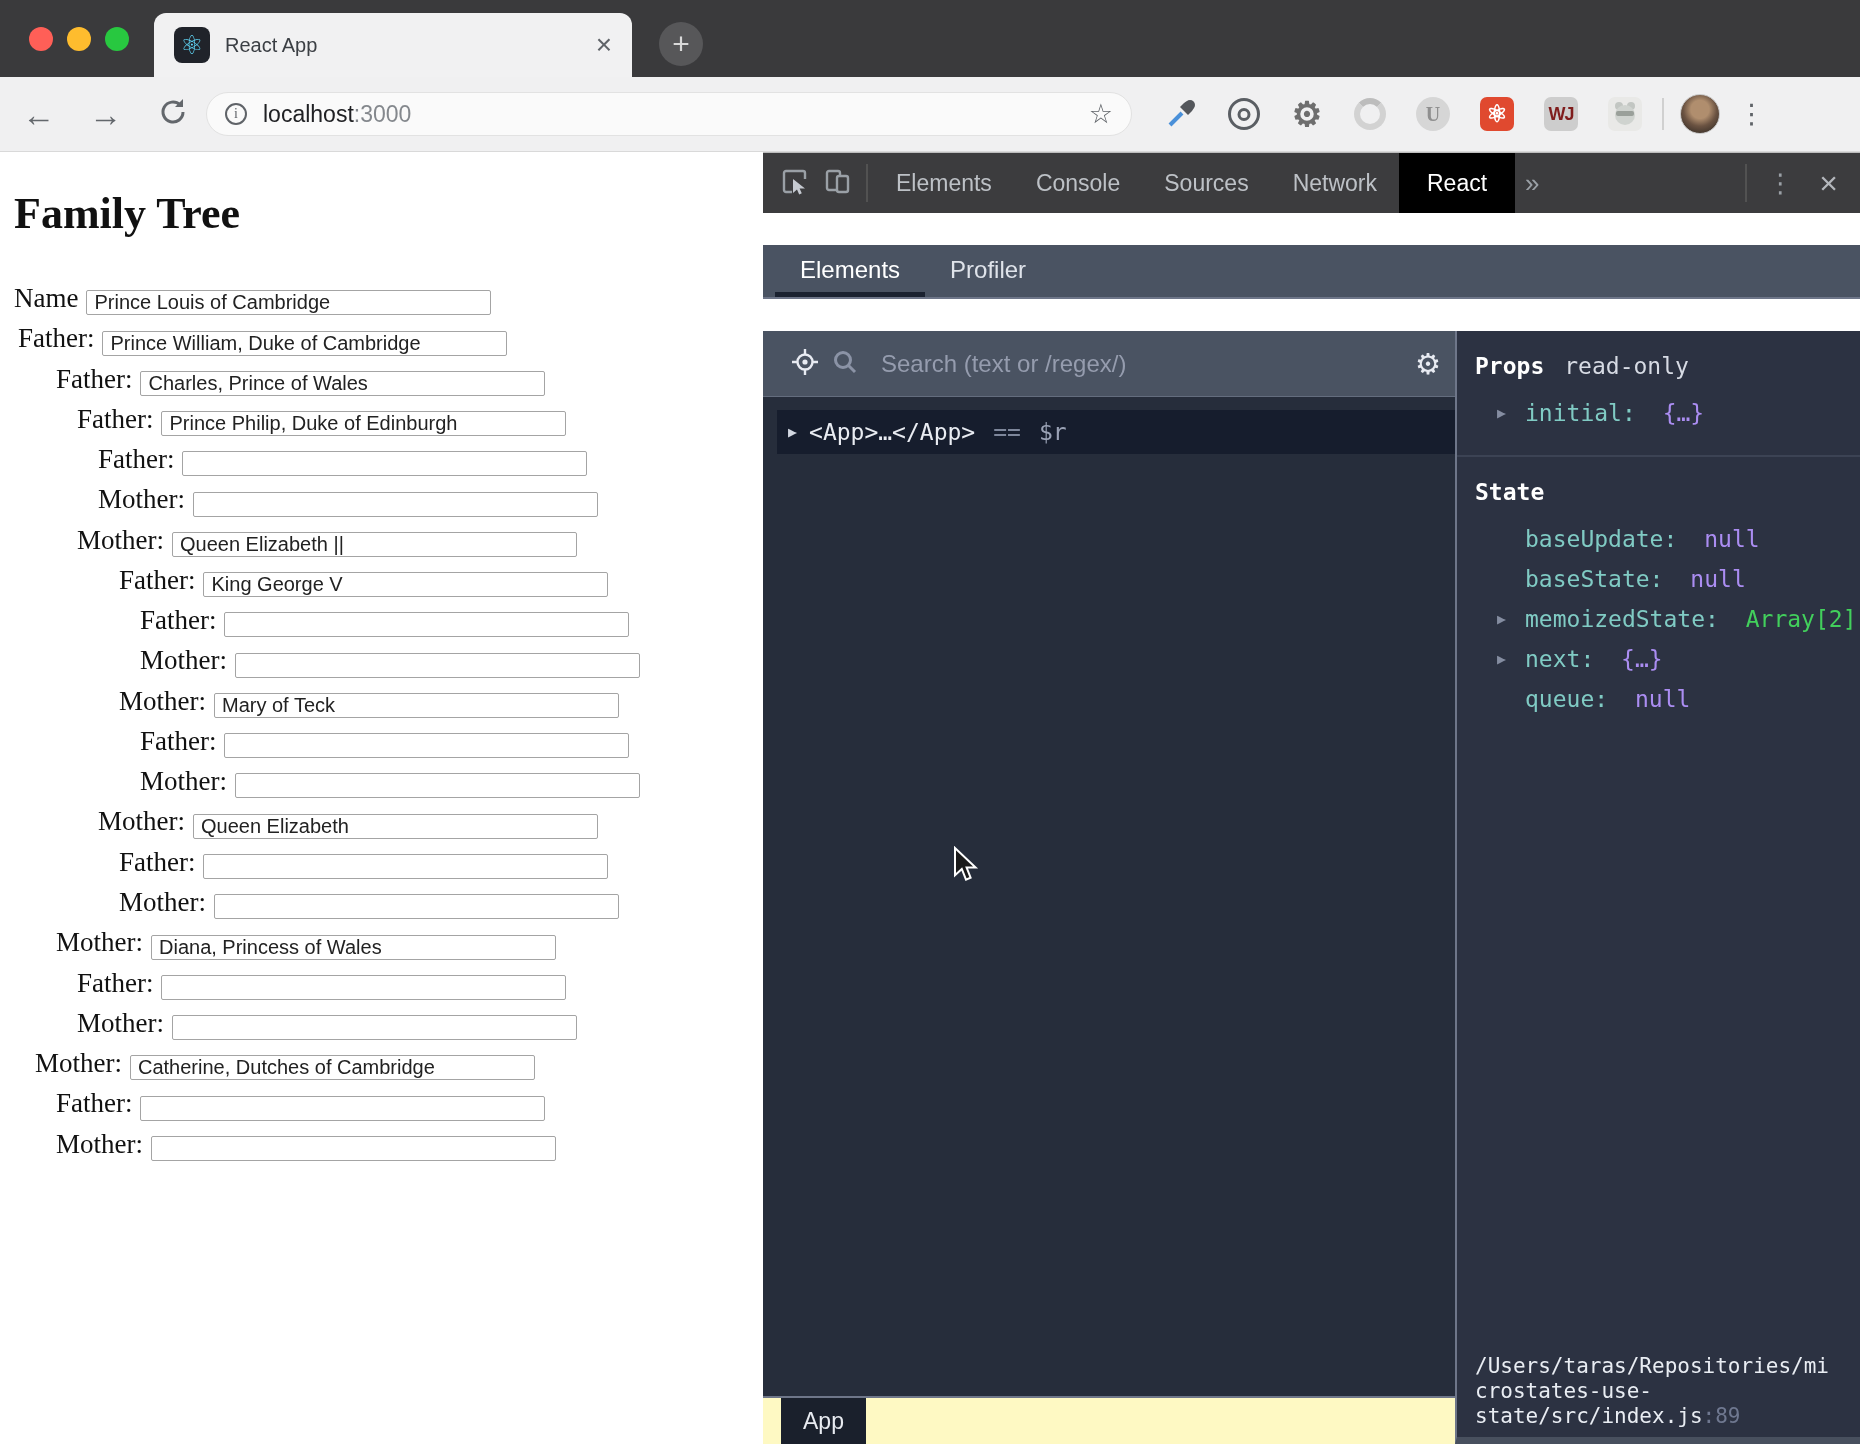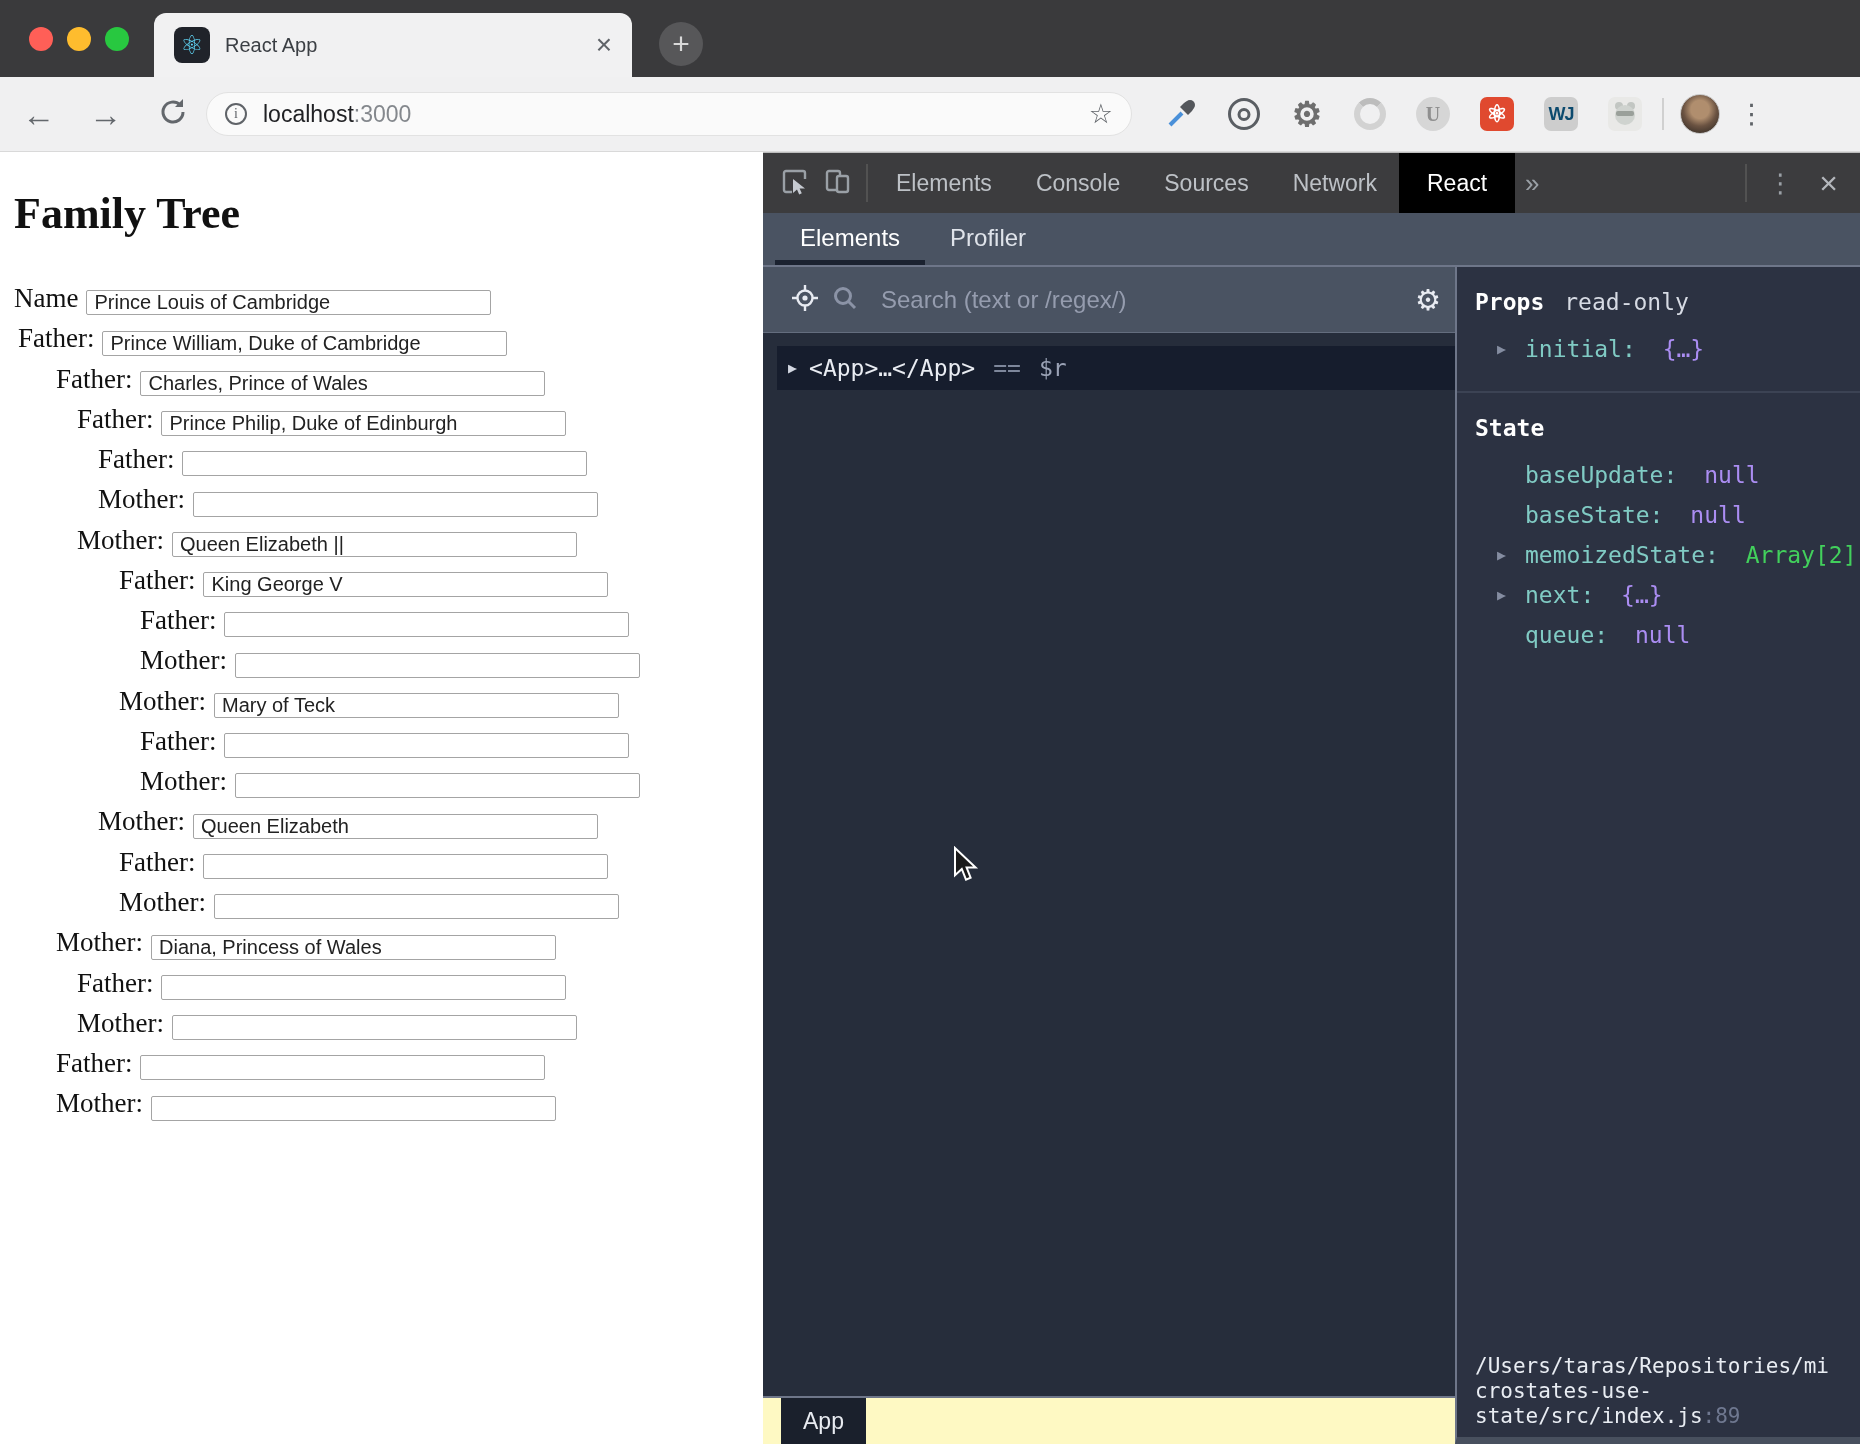--- a/index.html
+++ b/index.html
@@ -35,39 +35,39 @@
   .star { margin-left:auto; font-size:27px; color:#5f6368; }
   .ext-row { display:flex; align-items:center; margin-left:32px; gap:30px; }
   .ext { width:34px; height:34px; display:flex; align-items:center; justify-content:center; border-radius:7px; font-weight:bold; }
   .ext-1p { border:3px solid #5a5e63; border-radius:50%; width:32px; height:32px; position:relative; }
   .ext-1p::after { content:""; position:absolute; left:50%; top:7px; width:7px; height:7px; border:3px solid #5a5e63;
     border-radius:50%; transform:translateX(-50%); }
   .ext-gear { color:#6e6e6e; font-size:34px; }
   .ext-swirl { width:32px; height:32px; border-radius:50%; border:6px solid #d2d2d2; border-top-color:#bdbdbd; }
   .ext-u { background:#d6d6d6; border-radius:50%; color:#8f8f8f; font-size:20px; font-family:"Liberation Serif",serif; }
   .ext-react { background:#e0492f; color:#fff; font-size:24px; }
-  .ext-wj { background:#cdcdcd; color:#0c4a6e; font-size:18px; letter-spacing:-1px; }
+  .ext-wj { background:#cdcdcd; color:#7f1d1d; font-size:18px; letter-spacing:-1px; }
   .ext-ember { background:#e9e9e7; }
   .tb-sep { width:2px; height:32px; background:#d0d0d0; margin-left:20px; }
   .avatar { width:40px; height:40px; border-radius:50%; margin-left:16px;
     background:radial-gradient(circle at 50% 38%, #b08e6e 0 30%, #6b5342 55%, #23201d 100%); border:1px solid #c8c8c8; }
   .menu-dots { margin-left:18px; font-size:27px; color:#5f6368; }
 
   
   .page { position:absolute; left:0; top:152px; width:763px; bottom:0; background:#fff; }
   .page h1 { font-family:"Liberation Serif",serif; font-size:44px; font-weight:bold; color:#111;
     margin:36px 0 44px 14px; }
   .frow { margin-bottom:8px; white-space:nowrap; }
   .flabel { font-family:"Liberation Serif",serif; font-size:27px; color:#111; margin-right:8px; }
   .finput { width:405px; height:25px; border:1px solid #a4a4a4; border-radius:2px; background:#fff;
     font-family:"Liberation Sans",sans-serif; font-size:20px; color:#222; padding:0 7px; vertical-align:middle; }
 
   
   .devtools { position:absolute; left:763px; top:152px; right:0; bottom:0; display:flex; flex-direction:column;
-    border-top:1px solid #bdbdbd; }
+    border-top:1px solid #bdbdbd;gap:32px; }
   .dt-tabbar { height:60px; background:#3c3c3e; display:flex; align-items:center; color:#bdc1c6; flex:0 0 auto; }
   .dt-icons { display:flex; align-items:center; padding:0 14px 0 18px; gap:16px; }
   .dt-vsep { width:2px; height:38px; background:#525252; margin-right:6px; }
   .dt-tab { padding:0 22px; font-size:23px; height:60px; display:flex; align-items:center; }
   .dt-tab.active { background:#000; color:#fff; padding:12px 28px; }
   .dt-overflow { font-size:26px; color:#9aa0a6; margin-left:10px; }
   .dt-right-icons { margin-left:auto; display:flex; align-items:center; }
   .dt-vsep2 { width:2px; height:38px; background:#525252; }
   .dt-kebab { font-size:26px; color:#9aa0a6; padding:0 20px; }
   .dt-close { font-size:32px; color:#b4b7bc; padding:0 22px 0 6px; line-height:1; }
@@ -249,20 +249,23 @@
       </div>
 
       <div class="frow" style="padding-left: 77px;">
         <span class="flabel">Father:</span><input type="text" class="finput" value="" style="">
       </div>
 
       <div class="frow" style="padding-left: 77px;">
         <span class="flabel">Mother:</span><input type="text" class="finput" value="" style="">
       </div>
 
+      <div class="frow" style="padding-left: 35px;">
+        <span class="flabel">Mother:</span><input type="text" class="finput" value="Catherine, Dutches of Cambridge" style="">
+      </div>
 
       <div class="frow" style="padding-left: 56px;">
         <span class="flabel">Father:</span><input type="text" class="finput" value="" style="">
       </div>
 
       <div class="frow" style="padding-left: 56px;">
         <span class="flabel">Mother:</span><input type="text" class="finput" value="" style="">
       </div>
     </div>
 </div>

